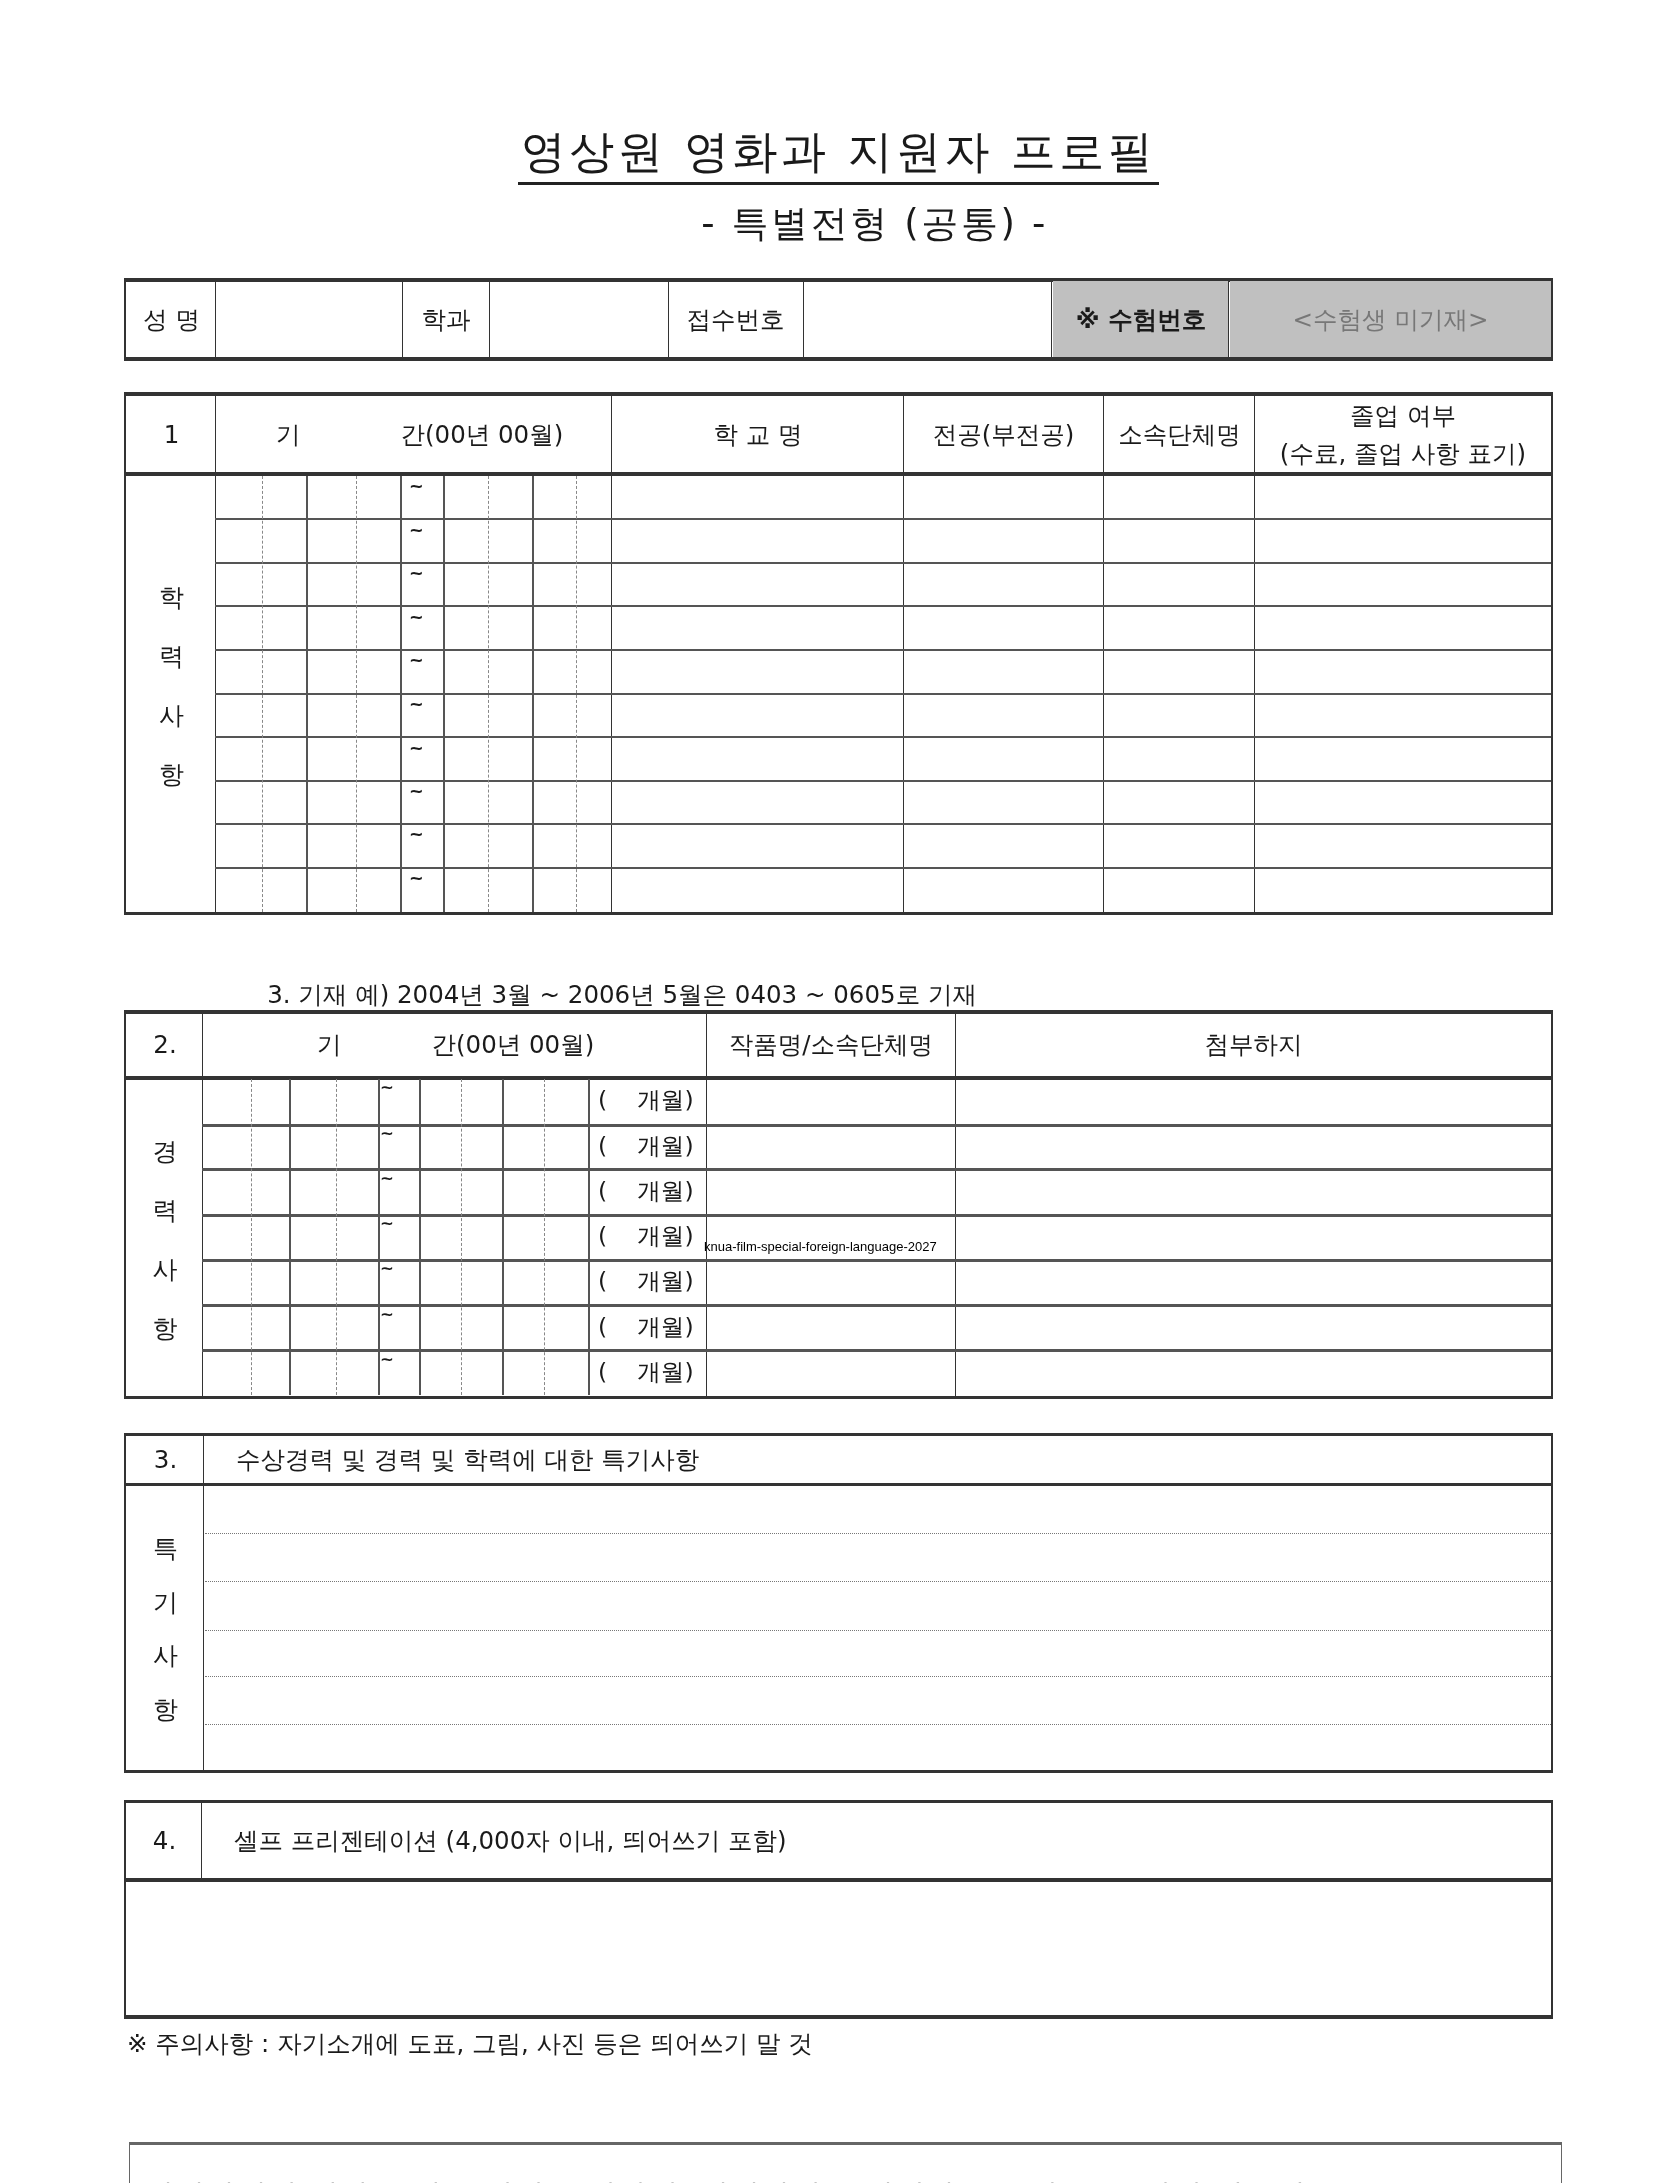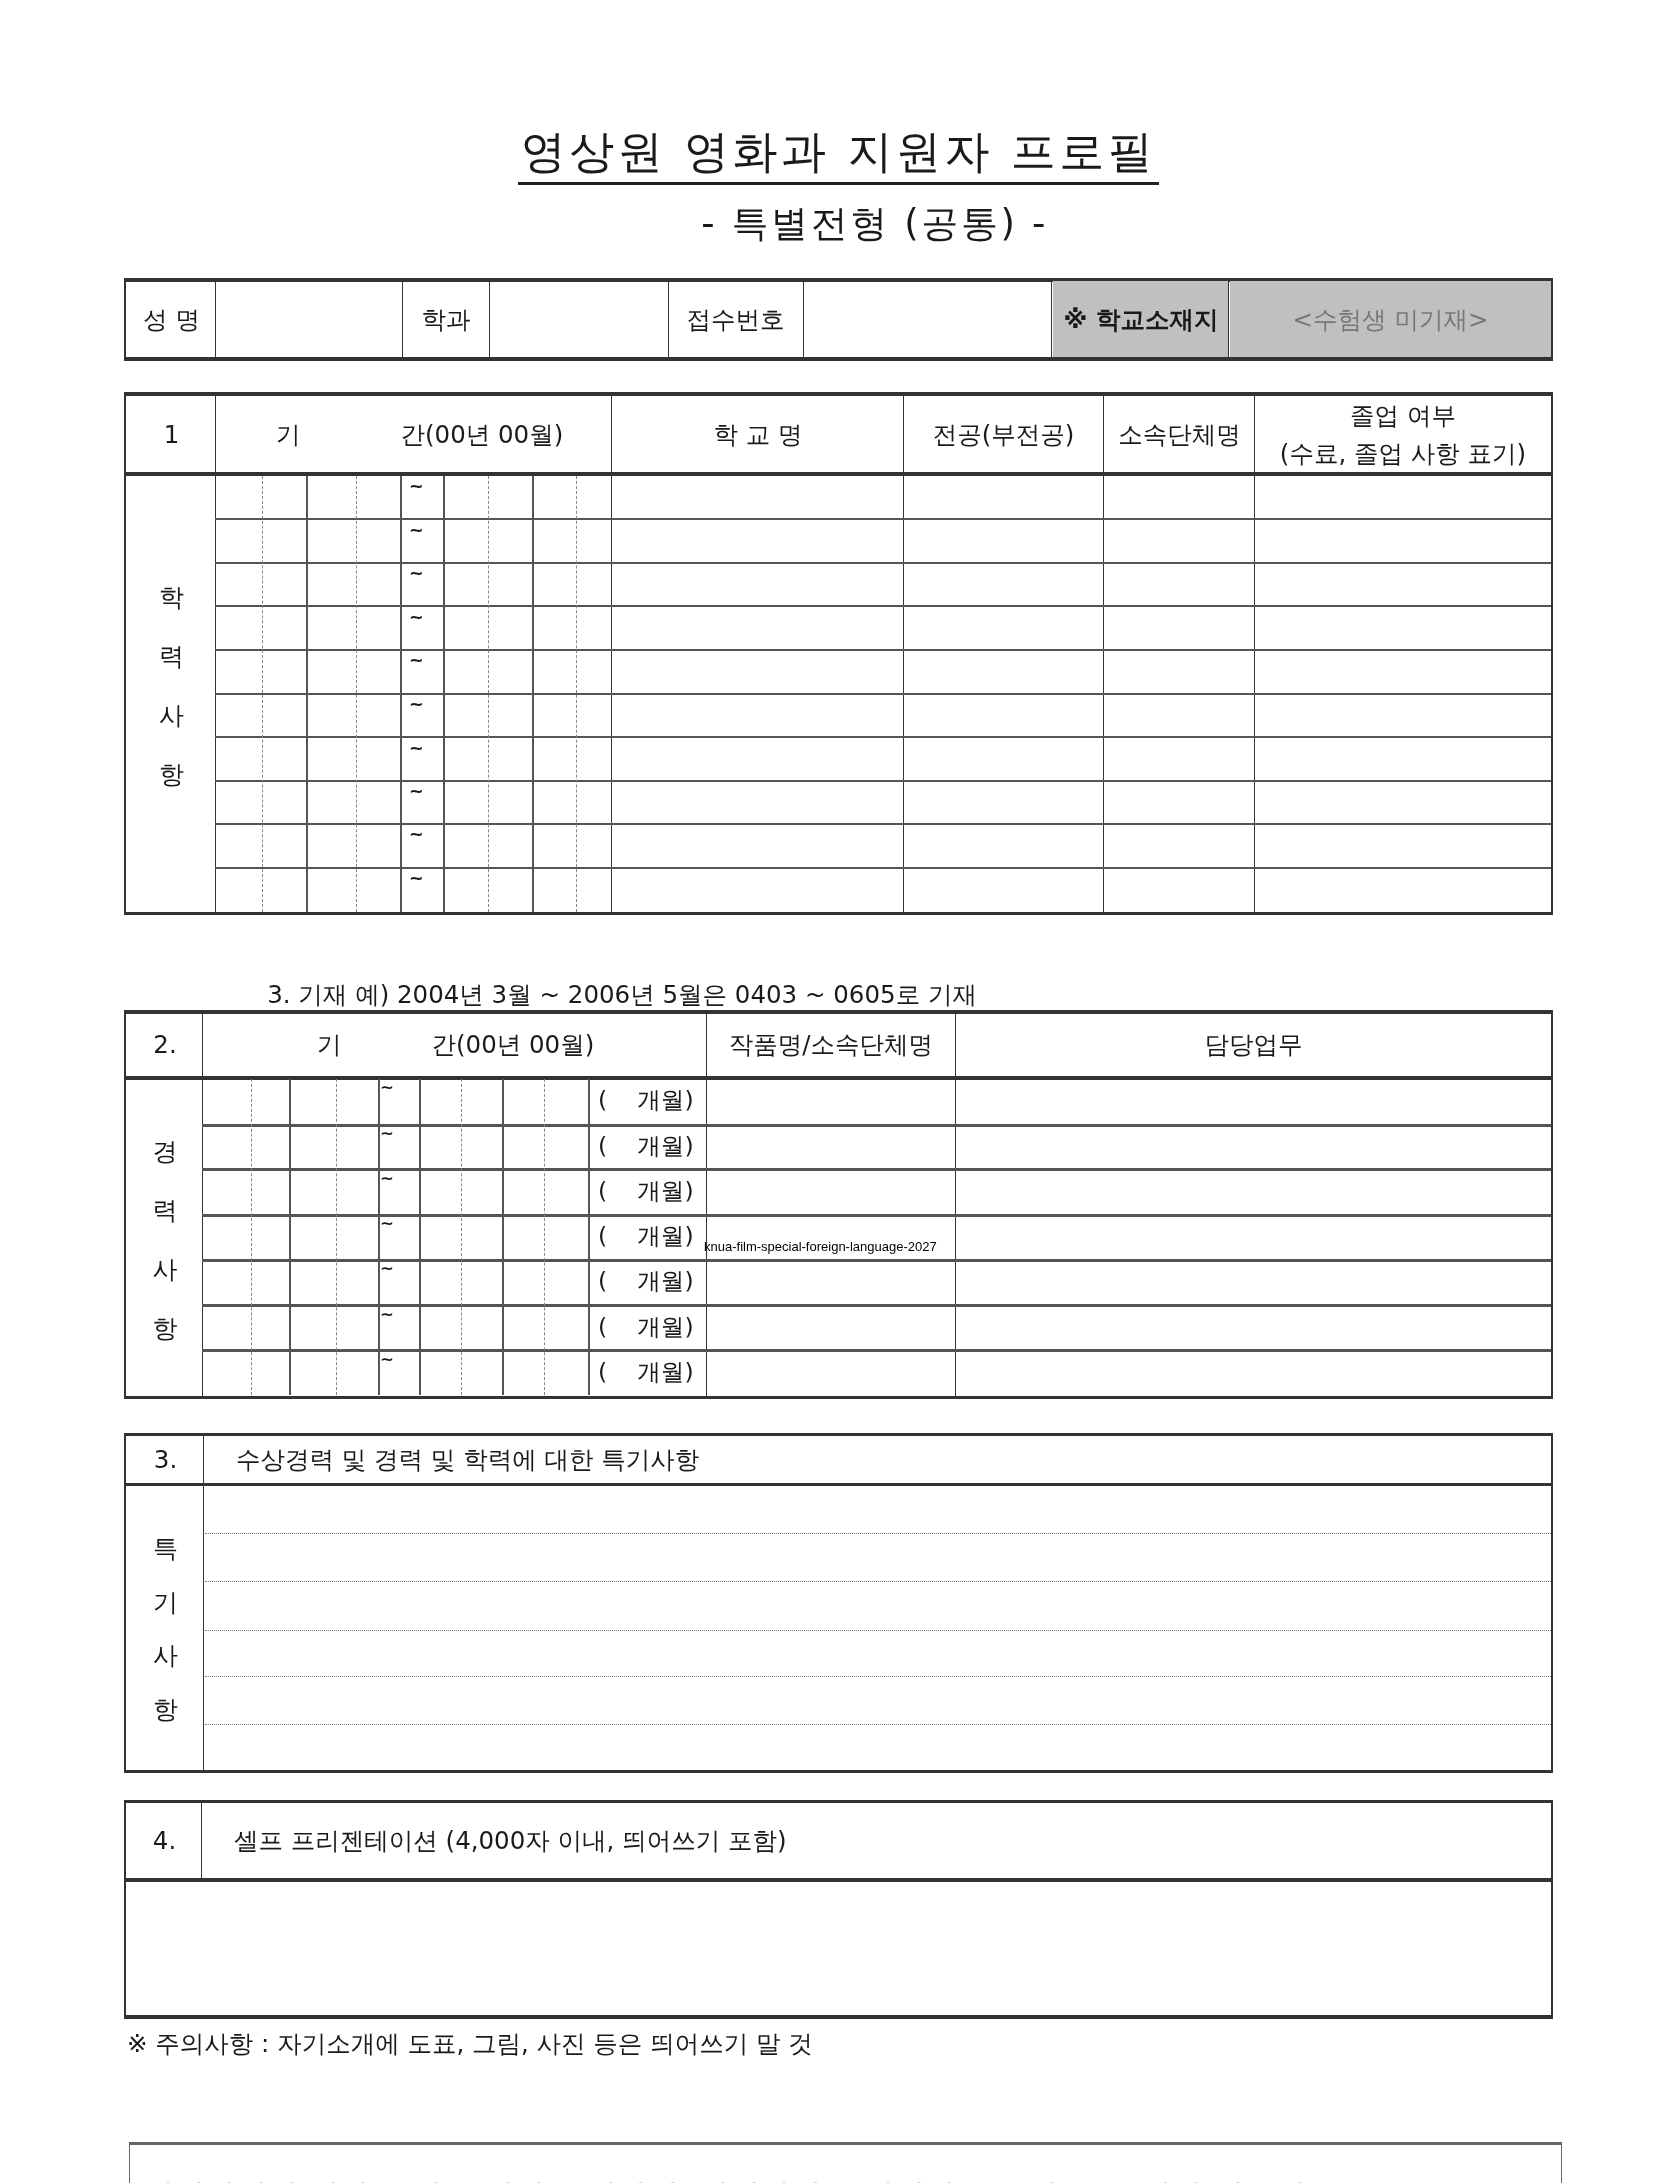--- a/index.html
+++ b/index.html
@@ -35,21 +35,21 @@
   <div class="cell" style="left:217px;top:281px;width:185px;height:76px;"></div>
   <div class="vl" style="left:402px;top:281px;width:1.3px;height:76px;"></div>
   <div class="cell" style="left:403px;top:281px;width:86px;height:76px;">학과</div>
   <div class="vl" style="left:489px;top:281px;width:1.3px;height:76px;"></div>
   <div class="cell" style="left:491px;top:281px;width:177px;height:76px;"></div>
   <div class="vl" style="left:668px;top:281px;width:1.3px;height:76px;"></div>
   <div class="cell" style="left:669px;top:281px;width:133px;height:76px;">접수번호</div>
   <div class="vl" style="left:803px;top:281px;width:1.3px;height:76px;"></div>
   <div class="cell" style="left:804px;top:281px;width:248px;height:76px;"></div>
   <div class="vl" style="left:1051px;top:281px;width:1.3px;height:76px;"></div>
-  <div class="cell grey" style="left:1053px;top:281px;width:176px;height:76px;font-weight:bold;">※ 학교소재지</div>
+  <div class="cell grey" style="left:1053px;top:281px;width:176px;height:76px;font-weight:bold;">※ 수험번호</div>
   <div class="vl" style="left:1228px;top:281px;width:1.3px;height:76px;"></div>
   <div class="cell grey" style="left:1230px;top:281px;width:321px;height:76px;color:#777;">&lt;수험생 미기재&gt;</div>
 </div>
 
 <div>
   <div class="hl" style="left:124px;top:392px;width:1429px;height:3.5px;"></div>
   <div class="hl" style="left:124px;top:472px;width:1429px;height:3.5px;"></div>
   <div class="hl" style="left:124px;top:912px;width:1429px;height:2.6px;"></div>
   <div class="vl" style="left:124px;top:392px;width:2.2px;height:522px;"></div>
   <div class="vl" style="left:1551px;top:392px;width:2.2px;height:522px;"></div>
@@ -202,21 +202,21 @@
   <div class="vl" style="left:202px;top:1013px;width:1.3px;height:383px;"></div>
   <div class="vl" style="left:706px;top:1013px;width:1.3px;height:383px;"></div>
   <div class="vl" style="left:955px;top:1013px;width:1.3px;height:383px;"></div>
 
   <div class="cell" style="left:127px;top:1013px;width:76px;height:63px;">2.</div>
   <div class="cell" style="left:203px;top:1013px;width:502px;height:63px;justify-content:flex-start;">
     <span style="margin-left:114px;">기</span>
     <span style="margin-left:90px;">간(00년 00월)</span>
   </div>
   <div class="cell" style="left:707px;top:1013px;width:248px;height:63px;">작품명/소속단체명</div>
-  <div class="cell" style="left:956px;top:1013px;width:595px;height:63px;">담당업무</div>
+  <div class="cell" style="left:956px;top:1013px;width:595px;height:63px;">첨부하지</div>
 
   <div class="cell vert" style="left:127px;top:1109px;width:76px;height:262px;">
     <span>경</span>
     <span>력</span>
     <span>사</span>
     <span>항</span>
   </div>
   <div id="career-rows">
       <div class="abs" style="left:203px;top:1079px;width:1348px;height:44px;">
         <div class="abs" style="left:0;top:0;width:175px;height:100%;"></div>

